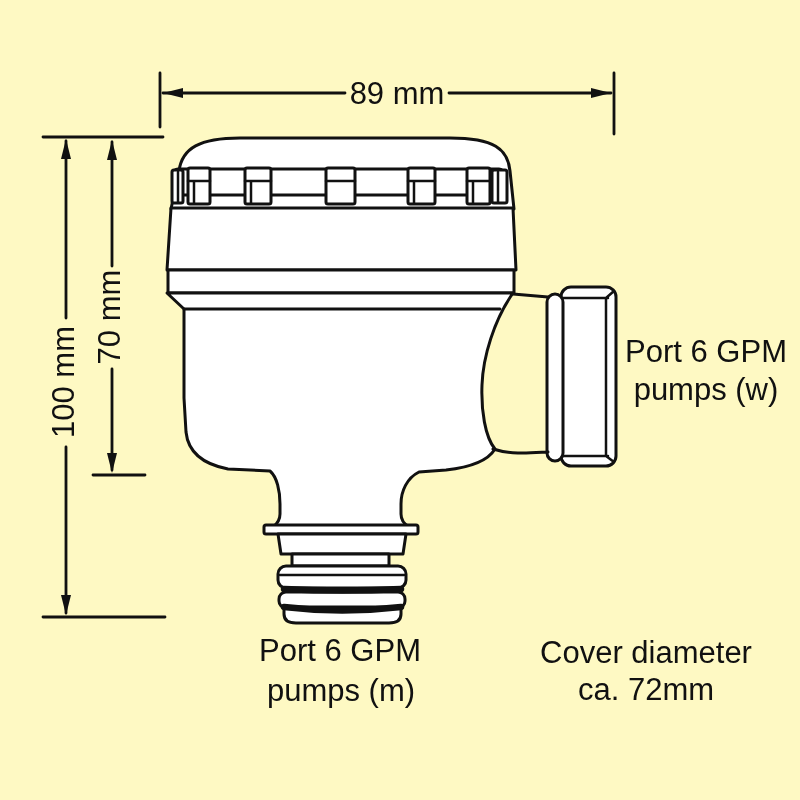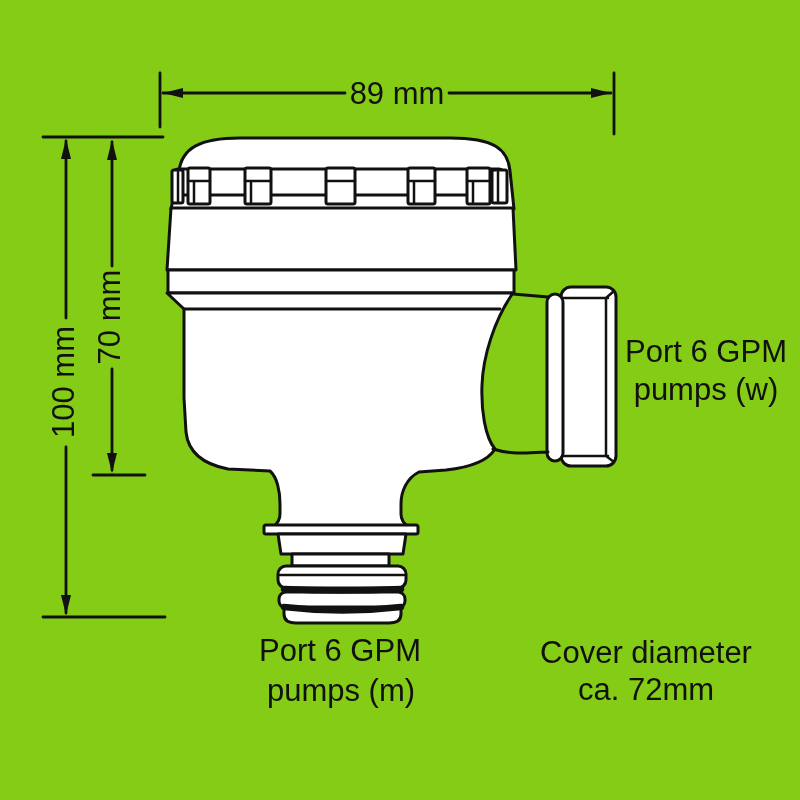--- a/index.html
+++ b/index.html
@@ -1,19 +1,19 @@
 <!DOCTYPE html>
 <html><head>
 <meta charset="utf-8">
 <style>
   html,body{margin:0;padding:0;background:#ffffff;}
   .stage{
     position:relative;
     width:800px;height:800px;
-    background:#84cc16;
+    background:#fef9c3;
     font-family:"Liberation Sans", sans-serif;
     overflow:hidden;
   }
   svg{display:block;}
   text{
     font-family:"Liberation Sans", sans-serif;
     font-size:31px;
     fill:#111111;
   }
 </style>

